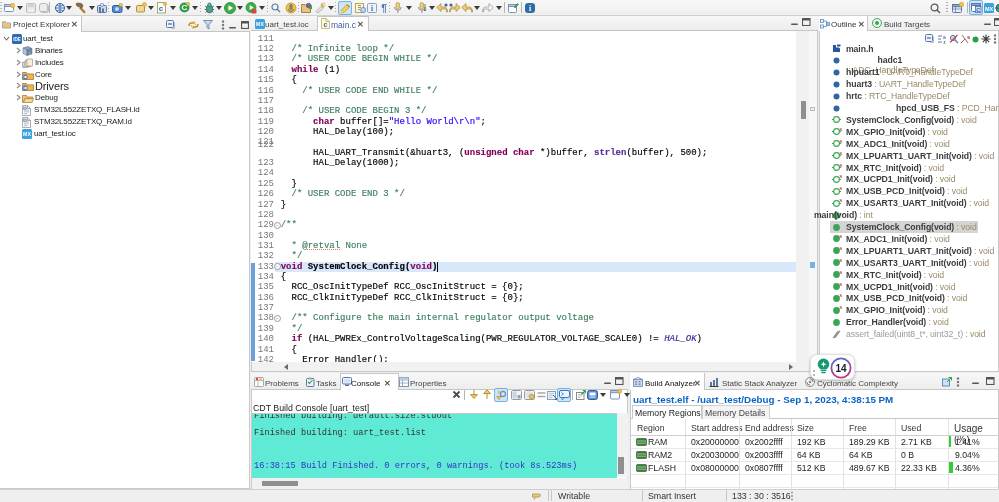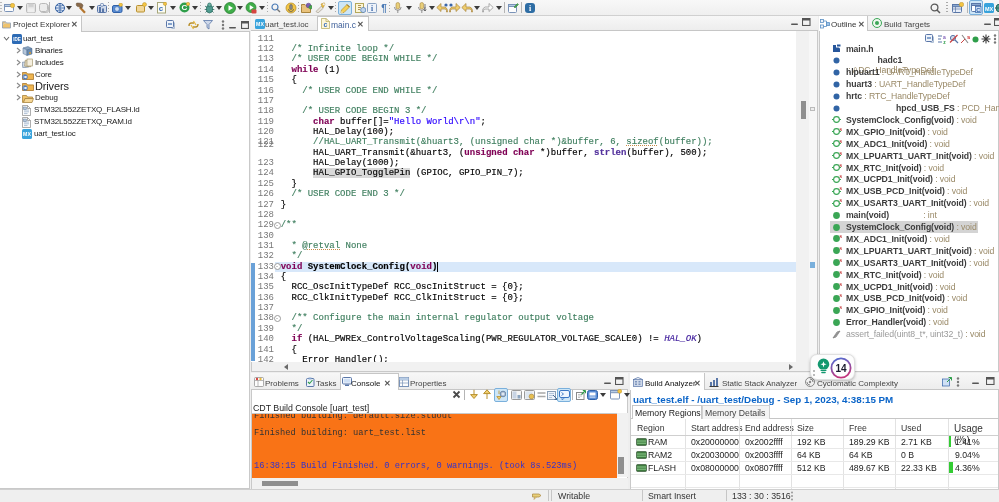--- a/index.html
+++ b/index.html
@@ -379,27 +379,25 @@
     <div class="cl" style="left:29.7px;top:54.5px">    <span class="c">/* USER CODE END WHILE */</span></div>
     <div class="ln" style="left:3px;top:64.9px">117</div>
     <div class="cl" style="left:29.7px;top:64.9px"></div>
     <div class="ln" style="left:3px;top:75.2px">118</div>
     <div class="cl" style="left:29.7px;top:75.2px">    <span class="c">/* USER CODE BEGIN 3 */</span></div>
     <div class="ln" style="left:3px;top:85.6px">119</div>
     <div class="cl" style="left:29.7px;top:85.6px">      <span class="k">char</span> buffer[]=<span class="s">"Hello World\r\n"</span>;</div>
     <div class="ln" style="left:3px;top:95.9px">120</div>
     <div class="cl" style="left:29.7px;top:95.9px">      HAL_Delay(100);</div>
     <div class="ln" style="left:3px;top:106.3px">121</div>
-    <div class="cl" style="left:29.7px;top:106.3px">      <span class="c">//HAL_UART_Transmit(&amp;huart3, (unsigned char *)&amp;buffer, 6, <span style="text-decoration:underline dotted #c88a45">sizeof</span>(buffer));</span></div>
     <div class="ln" style="left:3px;top:109px">122</div>
     <div class="cl" style="left:29.7px;top:116.7px">      HAL_UART_Transmit(&amp;huart3, (<span class="k">unsigned</span> <span class="k">char</span> *)buffer, <span class="fn">strlen</span>(buffer), 500);</div>
     <div class="ln" style="left:3px;top:127.0px">123</div>
     <div class="cl" style="left:29.7px;top:127.0px">      HAL_Delay(1000);</div>
     <div class="ln" style="left:3px;top:137.4px">124</div>
-    <div class="cl" style="left:29.7px;top:137.4px">      <span class="occ">HAL_GPIO_TogglePin</span> (GPIOC, GPIO_PIN_7);</div>
     <div class="ln" style="left:3px;top:147.7px">125</div>
     <div class="cl" style="left:29.7px;top:147.7px">  }</div>
     <div class="ln" style="left:3px;top:158.1px">126</div>
     <div class="cl" style="left:29.7px;top:158.1px">  <span class="c">/* USER CODE END 3 */</span></div>
     <div class="ln" style="left:3px;top:168.5px">127</div>
     <div class="cl" style="left:29.7px;top:168.5px">}</div>
     <div class="ln" style="left:3px;top:178.8px">128</div>
     <div class="cl" style="left:29.7px;top:178.8px"></div>
     <div class="ln" style="left:3px;top:189.2px">129</div>
     <div class="cl" style="left:29.7px;top:189.2px"><span class="c">/**</span></div>
@@ -611,21 +609,21 @@
     <path d="M0 4.5 H1.7 M7.3 4.5 H9" stroke="#3aa655" stroke-width="1"></path>
   </svg>
 <div class="abs" style="left:839.5px;top:196.2px;font-size:6.5px;color:#c03030;font-weight:bold;font-family:Liberation Serif">s</div>
 <div class="or" style="left:846px;top:197.7px;height:11px;">
     <span style="color:#3c3c3c;font-weight:bold;">MX_USART3_UART_Init(void)</span>
     <span class="ot"> : void</span>
   </div>
 <svg class="abs" style="left:832px;top:210.6px" width="9" height="9" viewBox="0 0 9 9">
     <circle cx="4.5" cy="4.5" r="3.4" fill="#3aa655"></circle>
   </svg>
-<div class="or" style="left:846px;top:209.6px;height:11px;gap:32px;">
+<div class="or" style="left:814px;top:209.6px;height:11px;">
     <span style="color:#3c3c3c;font-weight:bold;">main(void)</span>
     <span class="ot"> : int</span>
   </div>
 <div class="abs" style="left:830px;top:221.0px;width:148px;height:11.5px;background:#d4d4d4"></div>
 <svg class="abs" style="left:832px;top:222.5px" width="9" height="9" viewBox="0 0 9 9">
     <circle cx="4.5" cy="4.5" r="3.4" fill="#3aa655"></circle>
   </svg>
 <div class="or" style="left:846px;top:221.5px;height:11px;">
     <span style="color:#3c3c3c;font-weight:bold;">SystemClock_Config(void)</span>
     <span class="ot"> : void</span>
@@ -792,21 +790,21 @@
   </svg>
 <svg class="abs" style="left:610px;top:389px" width="12" height="11" viewBox="0 0 12 11">
     <rect x="0.5" y="1.5" width="9" height="8.5" rx="1" fill="#fdfdfd" stroke="#7a93b8"></rect>
     <rect x="0.5" y="1.5" width="9" height="2.2" fill="#b8cce4" stroke="#7a93b8"></rect>
     <circle cx="9.7" cy="2.3" r="2" fill="#f4c542" stroke="#b8902e" stroke-width="0.5"></circle>
   </svg>
 <svg class="abs" style="left:624px;top:393px" width="6" height="5" viewBox="0 0 6 5">
     <path d="M0 0 L6 0 L3 4 Z" fill="#3b3b3b"></path>
   </svg>
 <div class="abs" style="left:253px;top:403px;font-size:8.8px;color:#222">CDT Build Console [uart_test]</div>
-<div class="abs" style="left:252px;top:413px;width:365px;height:80px;background:#f97316;border-top:1px solid #c9c9c9;overflow:hidden">
+<div class="abs" style="left:252px;top:413px;width:365px;height:80px;background:#5eead4;border-top:1px solid #c9c9c9;overflow:hidden">
     <div class="abs mono" style="left:2px;top:-2.8px;font-size:8.7px;color:#333;white-space:pre">Finished building: default.size.stdout</div>
     <div class="abs mono" style="left:2px;top:13.9px;font-size:8.7px;color:#333;white-space:pre">Finished building: uart_test.list</div>
     <div class="abs mono" style="left:2px;top:47.3px;font-size:8.7px;color:#3333cc;white-space:pre">16:38:15 Build Finished. 0 errors, 0 warnings. (took 8s.523ms)</div>
   </div>
 <div class="abs" style="left:617px;top:413px;width:11px;height:64px;background:#f1f1f1"></div>
 <div class="abs" style="left:618px;top:457px;width:6px;height:17px;background:#8f8f8f"></div>
 <div class="abs" style="left:252px;top:478px;width:376px;height:11px;background:#f1f1f1"></div>
 <div class="abs" style="left:262px;top:481px;width:36px;height:5px;background:#8f8f8f"></div>
 <div class="panel" style="left:630px;top:373px;width:369px;height:116px"></div>
 <div class="abs" style="left:630px;top:373px;width:369px;height:17px;background:linear-gradient(#f7f7f7,#ededed);border-bottom:1px solid #c6c6c6"></div>

